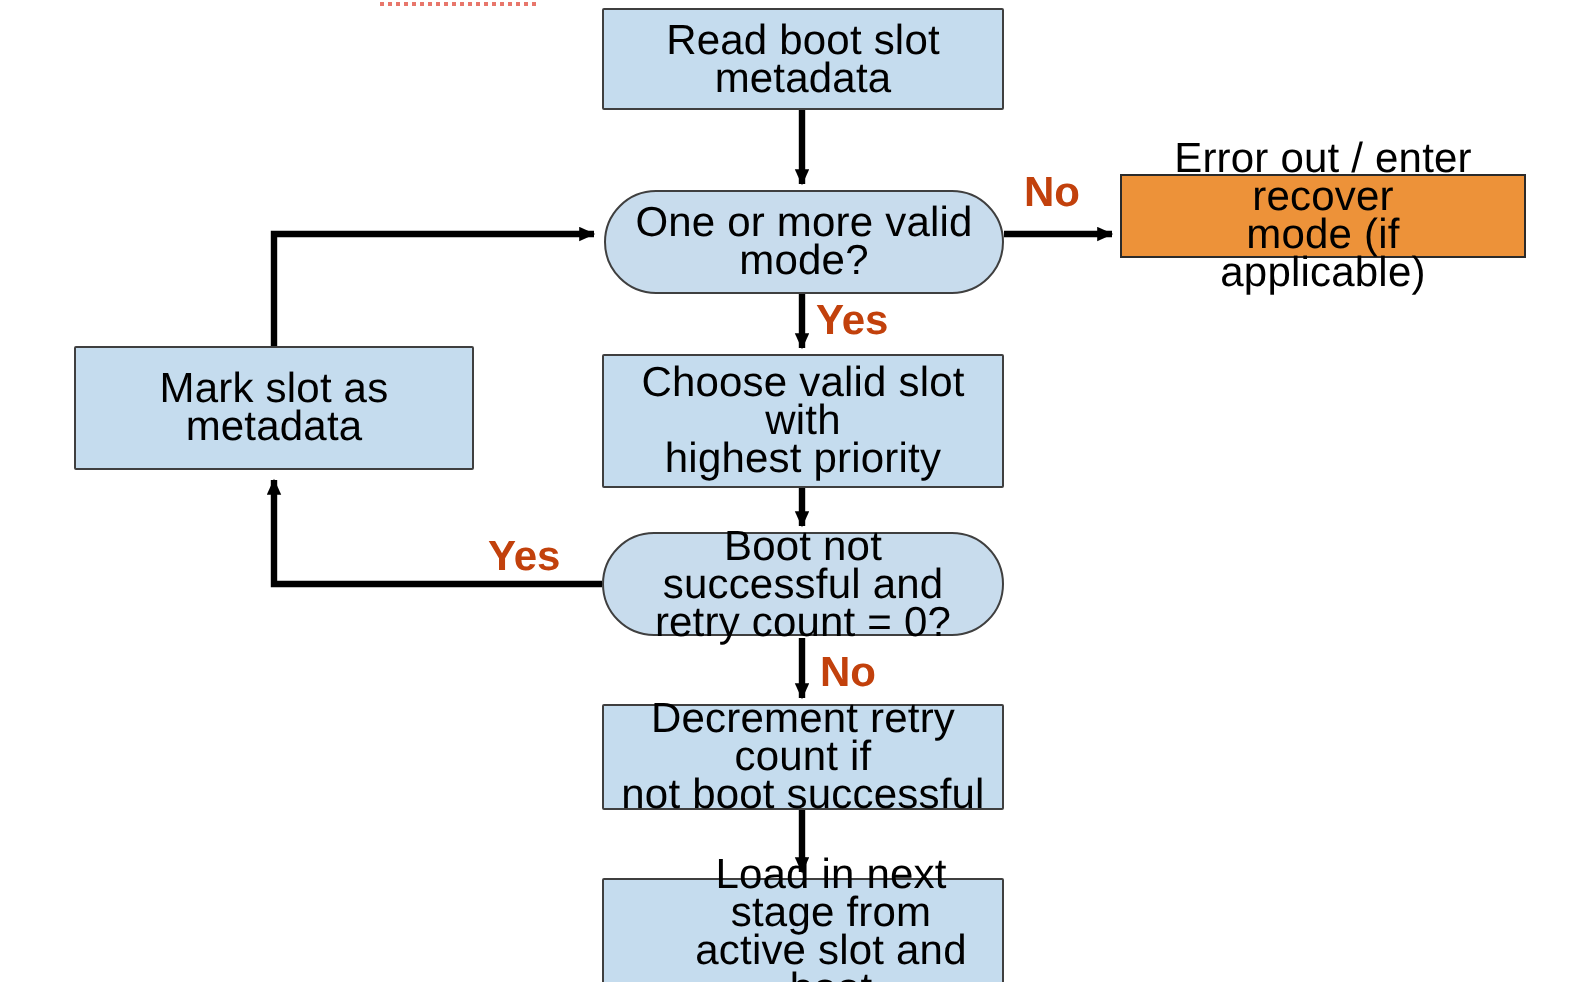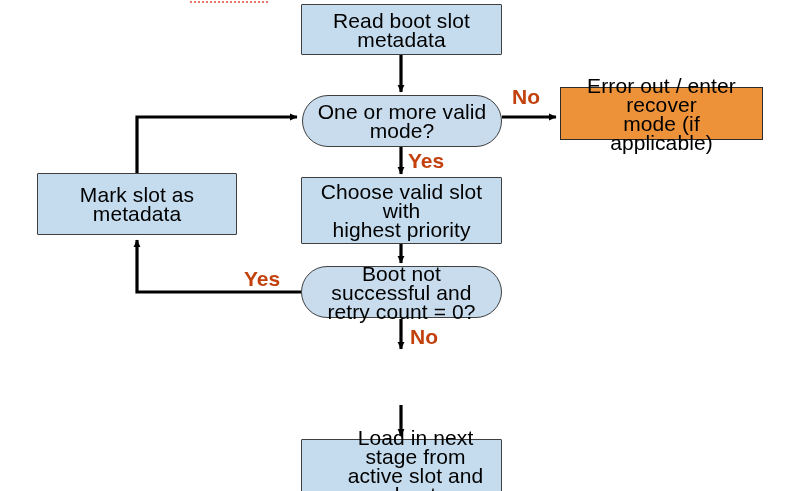--- a/index.html
+++ b/index.html
@@ -107,39 +107,43 @@
   <div class="red-dash"></div>
 
   <div class="node process" style="left:301px; top:4px; width:201px; height:51px;">
     <span class="label">Read boot slot metadata</span>
   </div>
 
   <div class="node decision" style="left:302px; top:95px; width:200px; height:52px;">
     <span class="label">One or more valid mode?</span>
   </div>
 
-  <div class="node error" style="left:560px; top:87px; width:203px; height:53px;">
+  <div class="node error" style="left:560px; top:87px; width:203px; height:42px;">
     <span class="label">Error out / enter recover
 mode (if applicable)</span>
   </div>
 
   <div class="node process" style="left:37px; top:173px; width:200px; height:62px;">
     <span class="label">Mark slot as metadata</span>
   </div>
 
   <div class="node process" style="left:301px; top:177px; width:201px; height:67px;">
     <span class="label">Choose valid slot with
 highest priority</span>
   </div>
 
   <div class="node decision" style="left:301px; top:266px; width:201px; height:52px;">
     <span class="label">Boot not successful and
 retry count = 0?</span>
   </div>
 
+  <div class="node process" style="left:301px; top:352px; width:201px; height:53px;">
+    <span class="label">Decrement retry count if
+not boot successful</span>
+  </div>
 
   <div class="node process" style="left:301px; top:439px; width:201px; height:53px;padding-left:28px;">
     <span class="label">Load in next stage from
 active slot and boot</span>
   </div>
 
   <div class="edge-label" style="left:512px; top:88px;">No</div>
 
   <div class="edge-label" style="left:408px; top:152px;">Yes</div>
 

